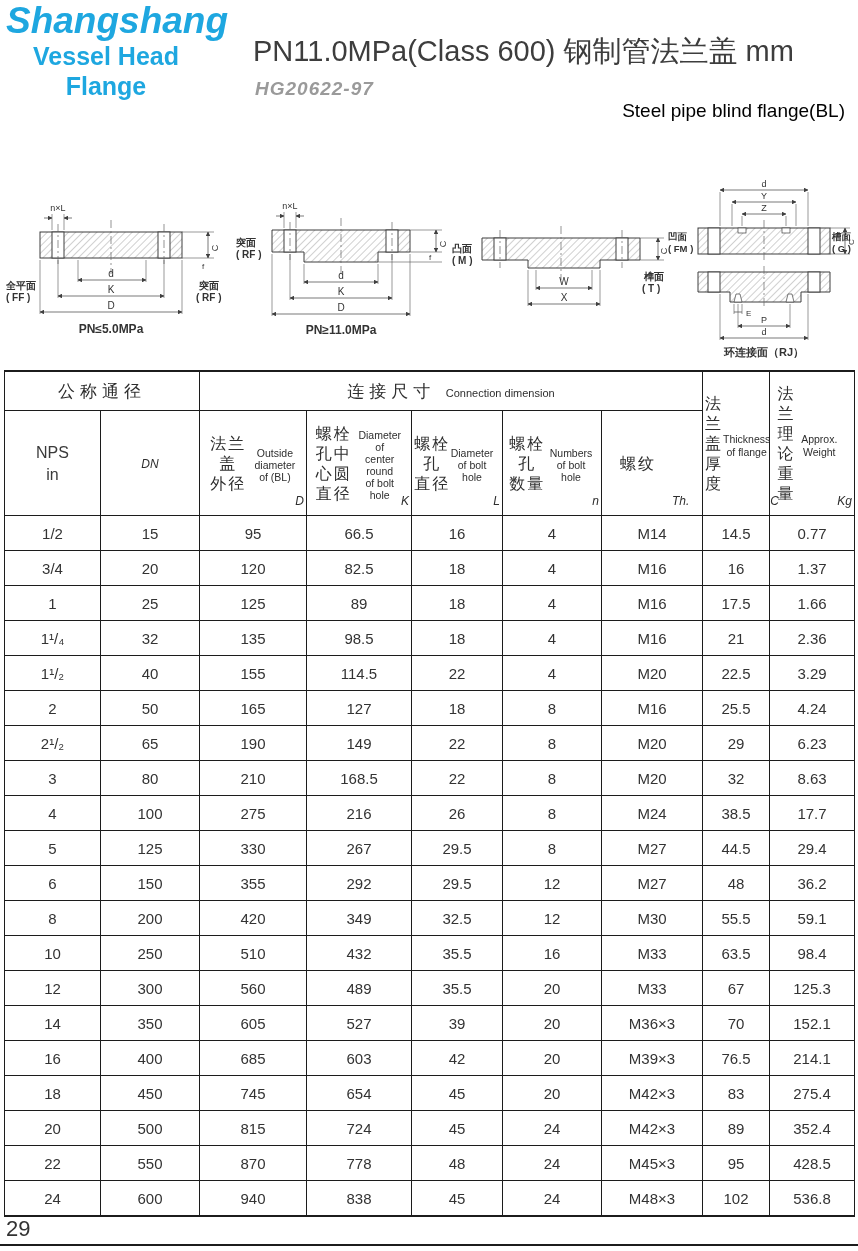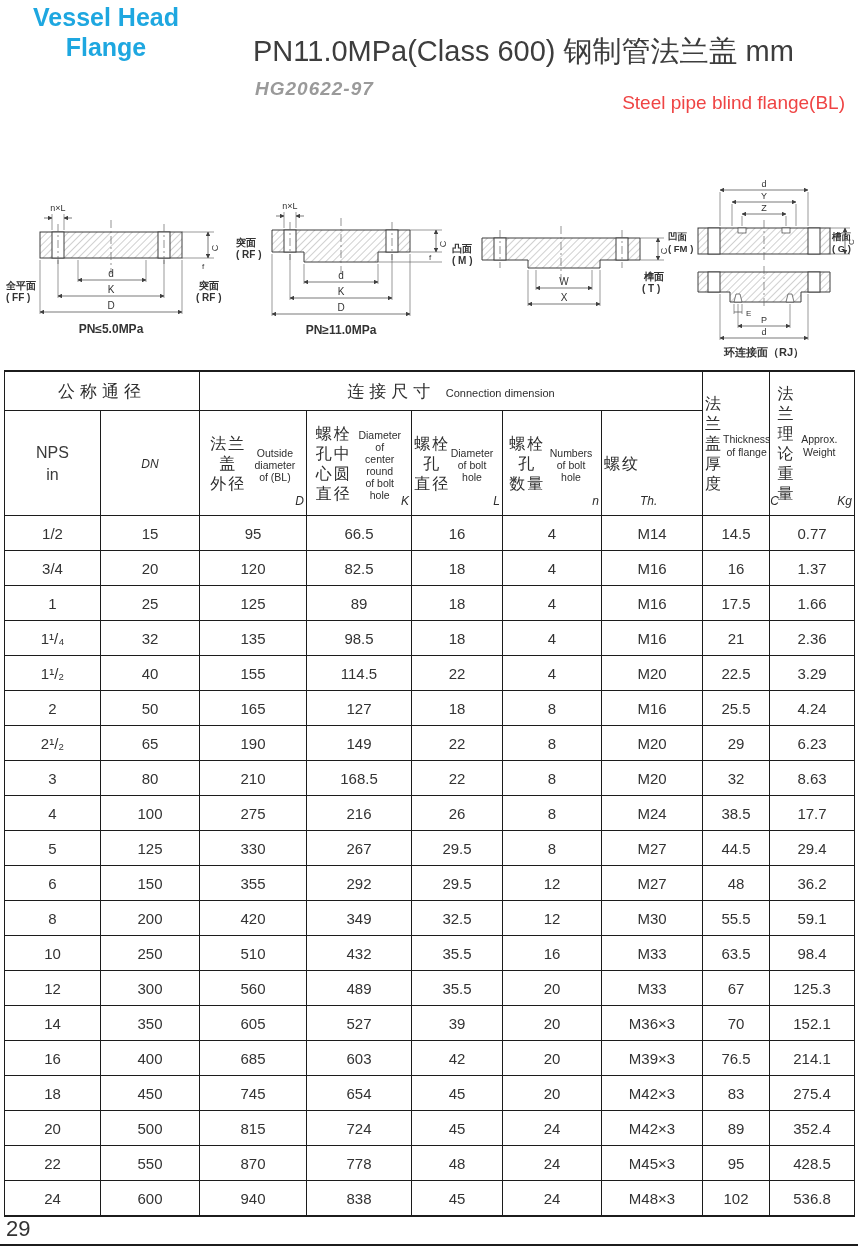--- a/index.html
+++ b/index.html
@@ -4,55 +4,56 @@
 <style>
   html,body{margin:0;padding:0;background:#fff;}
   .page{position:relative;width:858px;height:1251px;background:#fff;overflow:hidden;
         font-family:"Liberation Sans",sans-serif;color:#3a3a3a;}
   
   .logo{position:absolute;left:6px;top:2px;width:200px;text-align:center;}
   .logo .l1{display:block;font-size:37px;font-weight:bold;font-style:italic;letter-spacing:0px;color:#1ea7e0;line-height:1.05;}
   .logo .l2{display:block;font-size:25px;font-weight:bold;color:#1ea7e0;letter-spacing:0px;line-height:1.2;}
   .title{position:absolute;left:253px;top:32px;font-size:29px;font-weight:400;color:#3d3d3d;white-space:nowrap;}
   .standard{position:absolute;left:255px;top:78px;font-size:19px;font-weight:bold;font-style:italic;color:#9a9a9a;letter-spacing:1px;}
-  .subtitle-en{position:absolute;right:13px;top:92px;font-size:19px;color:#ef4444;}
+  .subtitle-en{position:absolute;right:13px;top:100px;font-size:19px;color:#000000;}
   
   .diagrams{position:absolute;left:0;top:180px;width:858px;height:185px;}
   .fig{position:absolute;}
   svg text{font-family:"Liberation Sans",sans-serif;fill:#333;}
   
   table.flange{position:absolute;left:4px;top:370px;width:850px;border-collapse:collapse;table-layout:fixed;}
   table.flange th,table.flange td{border:1px solid #1c1c1c;padding:0;text-align:center;vertical-align:middle;}
   table.flange{border-top:2px solid #1c1c1c;}
   tr.h1 th{height:38px;font-weight:normal;}
   tr.h2 th{height:104px;font-weight:normal;}
   tbody td{height:34px;font-size:15px;color:#333;font-weight:normal;}
   .grp-cn{font-size:17px;letter-spacing:5px;color:#2e2e2e;}
   .grp-en{font-size:11px;letter-spacing:0;color:#2e2e2e;margin-left:6px;}
   .hcell{display:flex;flex-direction:row;height:100%;box-sizing:border-box;padding:8px 2px 7px 2px;align-items:center;}
   .hcell .cn{font-size:16px;letter-spacing:2px;line-height:1.25;white-space:pre-line;color:#2e2e2e;}
   .hcell .en{font-size:10.5px;line-height:1.15;white-space:pre-line;color:#2e2e2e;margin-top:3px;}
   .hcell .sym{font-size:12px;margin-top:auto;color:#2e2e2e;font-style:italic;}
   .hcell.center-only{justify-content:center;}
   .hcell.center-only .sym{margin-top:0;}
-  .hcell .cn.solo{margin:auto 0;text-align:right;}
+  .hcell .cn.solo{margin:auto 16px;text-align:right;}
   .nps{font-size:16px;white-space:pre-line;line-height:1.35;}
   th.kgcol,td:nth-child(9){border-left:1.5px solid #1c1c1c;}
   tbody tr td{border-color:#1c1c1c;}
   table.flange tbody tr:last-child td{border-bottom:2px solid #1c1c1c;}
   
   .page-num{position:absolute;left:6px;top:1216px;font-size:22px;color:#333;}
   .bottom-rule{position:absolute;left:0;top:1244px;width:858px;height:2px;background:#1c1c1c;}
 </style>
 </head>
 <body>
 
 <div class="page">
 
   <div class="logo">
+    <span class="l1" style="color: rgb(30, 167, 224);">Shangshang</span>
     <span class="l2" style="color: rgb(30, 167, 224);">Vessel Head Flange</span>
   </div>
   <div class="title">PN11.0MPa(Class 600) 钢制管法兰盖  mm</div>
   <div class="standard">HG20622-97</div>
   <div class="subtitle-en">Steel pipe blind flange(BL)</div>
 
   <div class="diagrams">
 
     <svg class="fig" style="left:6px;top:8px;" width="228" height="155" viewBox="0 0 228 155">
       <defs>

